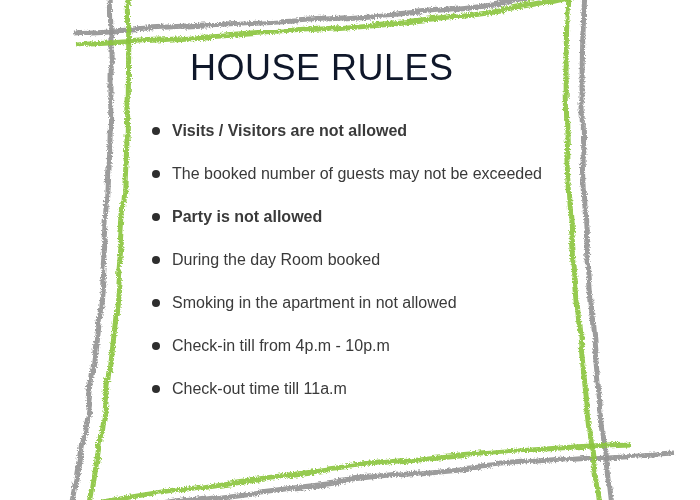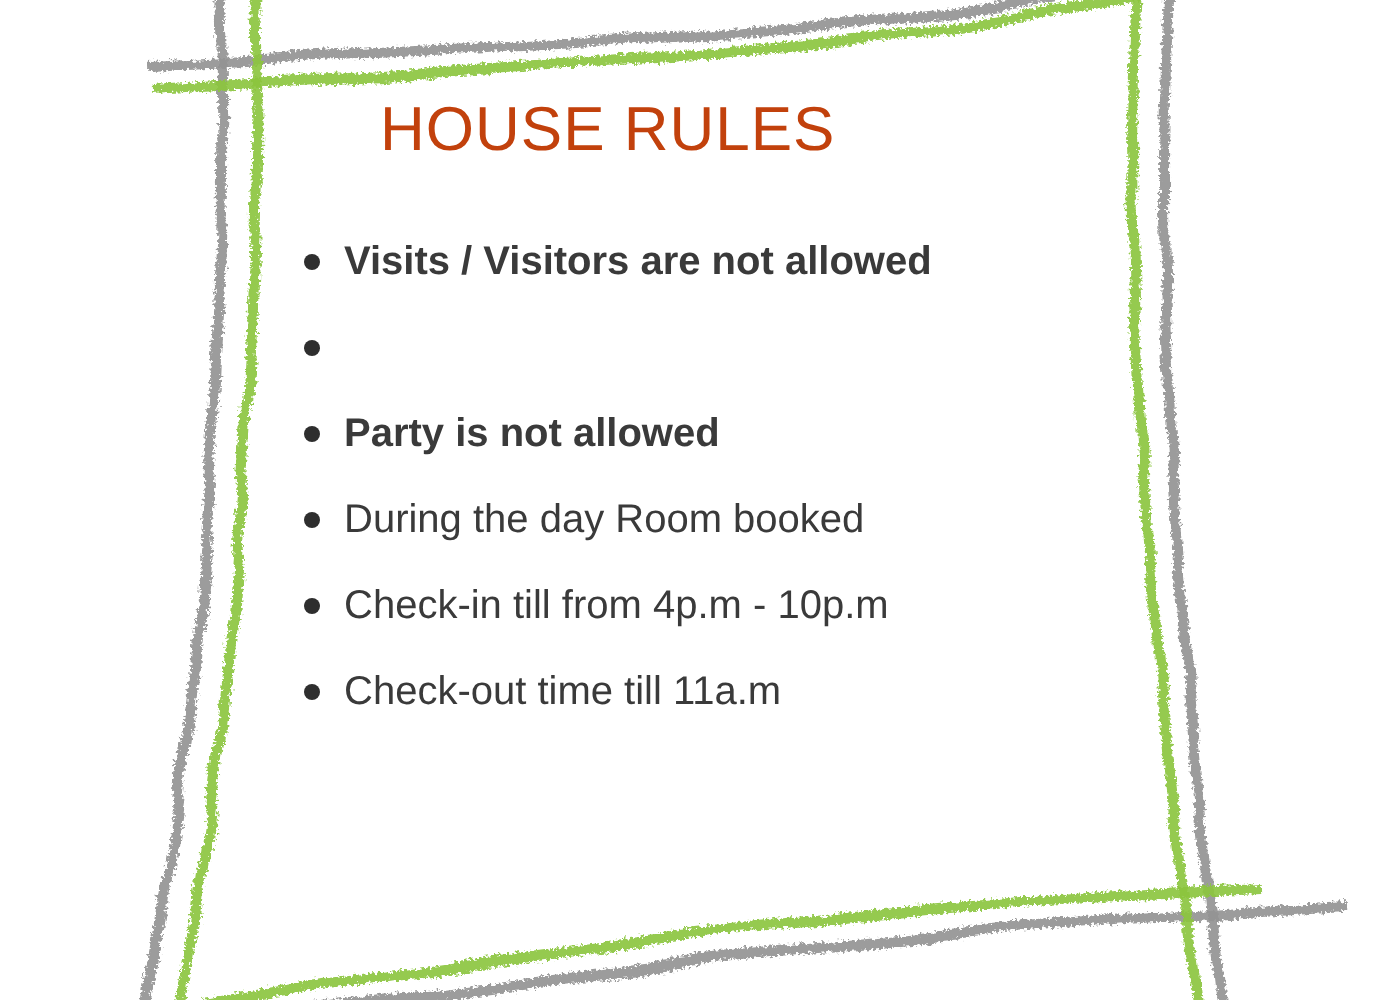--- a/index.html
+++ b/index.html
@@ -27,24 +27,24 @@
     fill: none;
     stroke-width: 5;
     stroke-linecap: butt;
     opacity: 0.92;
   }
   .title {
     position: absolute;
     left: 190px;
     top: 47px;
     margin: 0;
-    font-size: 31px;
+    font-size: 36px;
     font-weight: 400;
     letter-spacing: 0.5px;
-    color: #c2410c;
+    color: #0f172a;
     white-space: nowrap;
   }
   .rules {
     position: absolute;
     left: 152px;
     top: 122px;
     margin: 0;
     padding: 0;
     list-style: none;
     width: 480px;
@@ -57,21 +57,21 @@
   }
   .dot {
     flex: 0 0 auto;
     width: 8px;
     height: 8px;
     border-radius: 50%;
     background: #2e2e2e;
     margin-right: 12px;
   }
   .rule-text {
-    font-size: 20px;
+    font-size: 16px;
     line-height: 18px;
     color: #3a3a3a;
     white-space: nowrap;
   }
   .rule.bold .rule-text {
     font-weight: 700;
   }
 </style>
 </head>
 <body>
@@ -102,33 +102,38 @@
   <h1 class="title">HOUSE RULES</h1>
 
   <ul class="rules">
     <li class="rule bold">
       <span class="dot"></span>
       <span class="rule-text">Visits / Visitors are not allowed</span>
     </li>
 
     <li class="rule">
       <span class="dot"></span>
+      <span class="rule-text">The booked number of guests may not be exceeded</span>
     </li>
 
     <li class="rule bold">
       <span class="dot"></span>
       <span class="rule-text">Party is not allowed</span>
     </li>
 
     <li class="rule">
       <span class="dot"></span>
       <span class="rule-text">During the day Room booked</span>
     </li>
 
 
+    <li class="rule">
+      <span class="dot"></span>
+      <span class="rule-text">Smoking in the apartment in not allowed</span>
+    </li>
 
     <li class="rule">
       <span class="dot"></span>
       <span class="rule-text">Check-in till from 4p.m - 10p.m</span>
     </li>
 
     <li class="rule">
       <span class="dot"></span>
       <span class="rule-text">Check-out time till 11a.m</span>
     </li>

